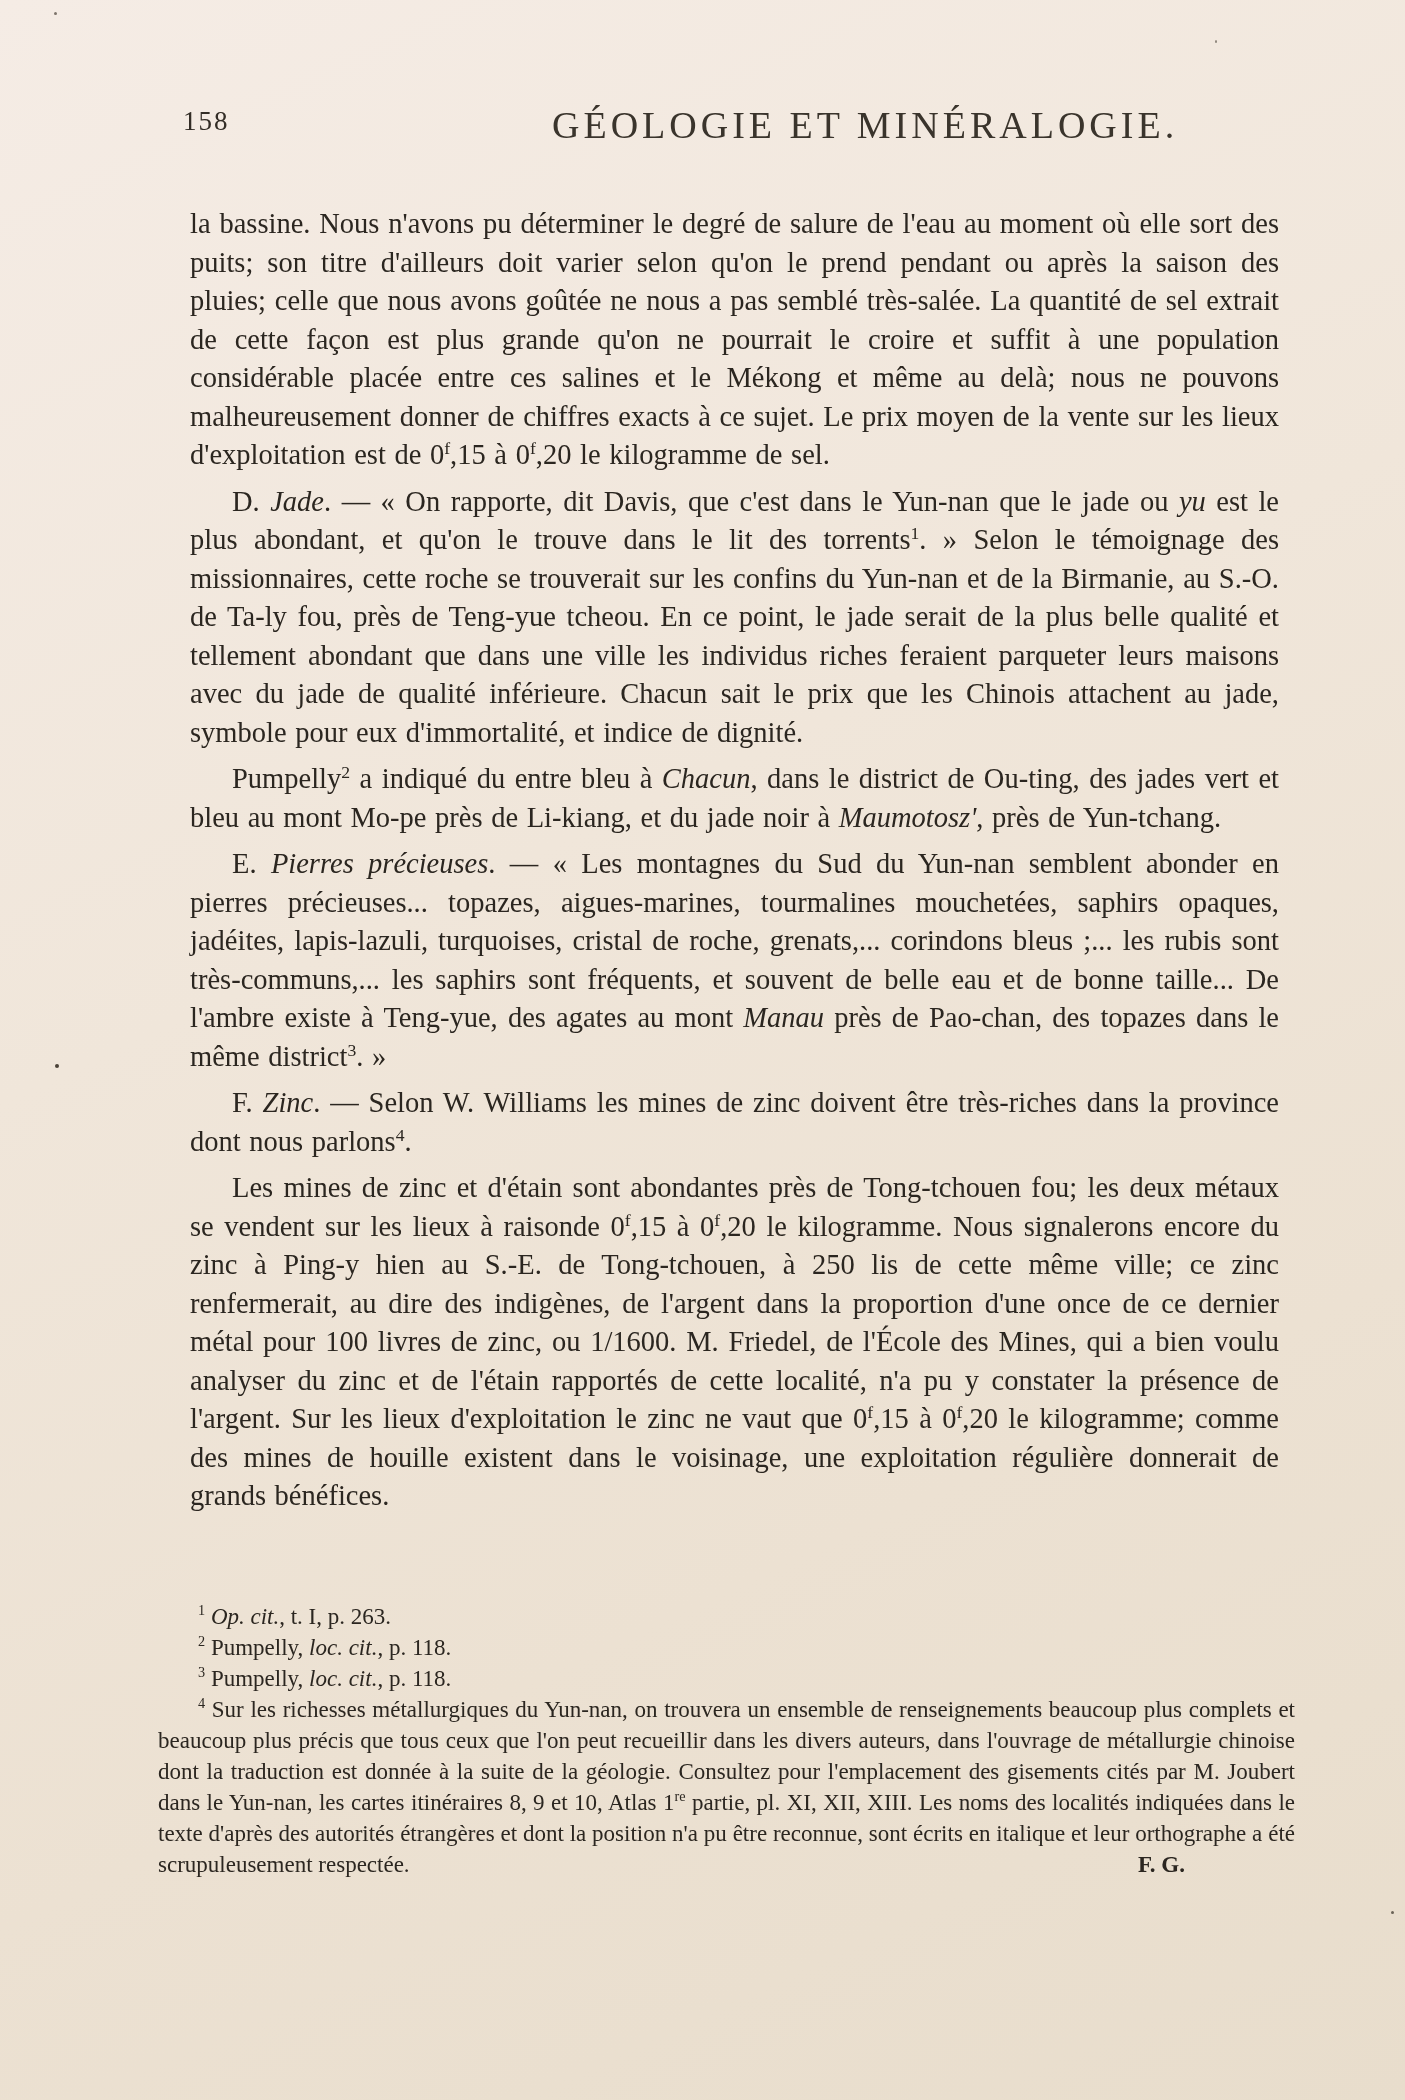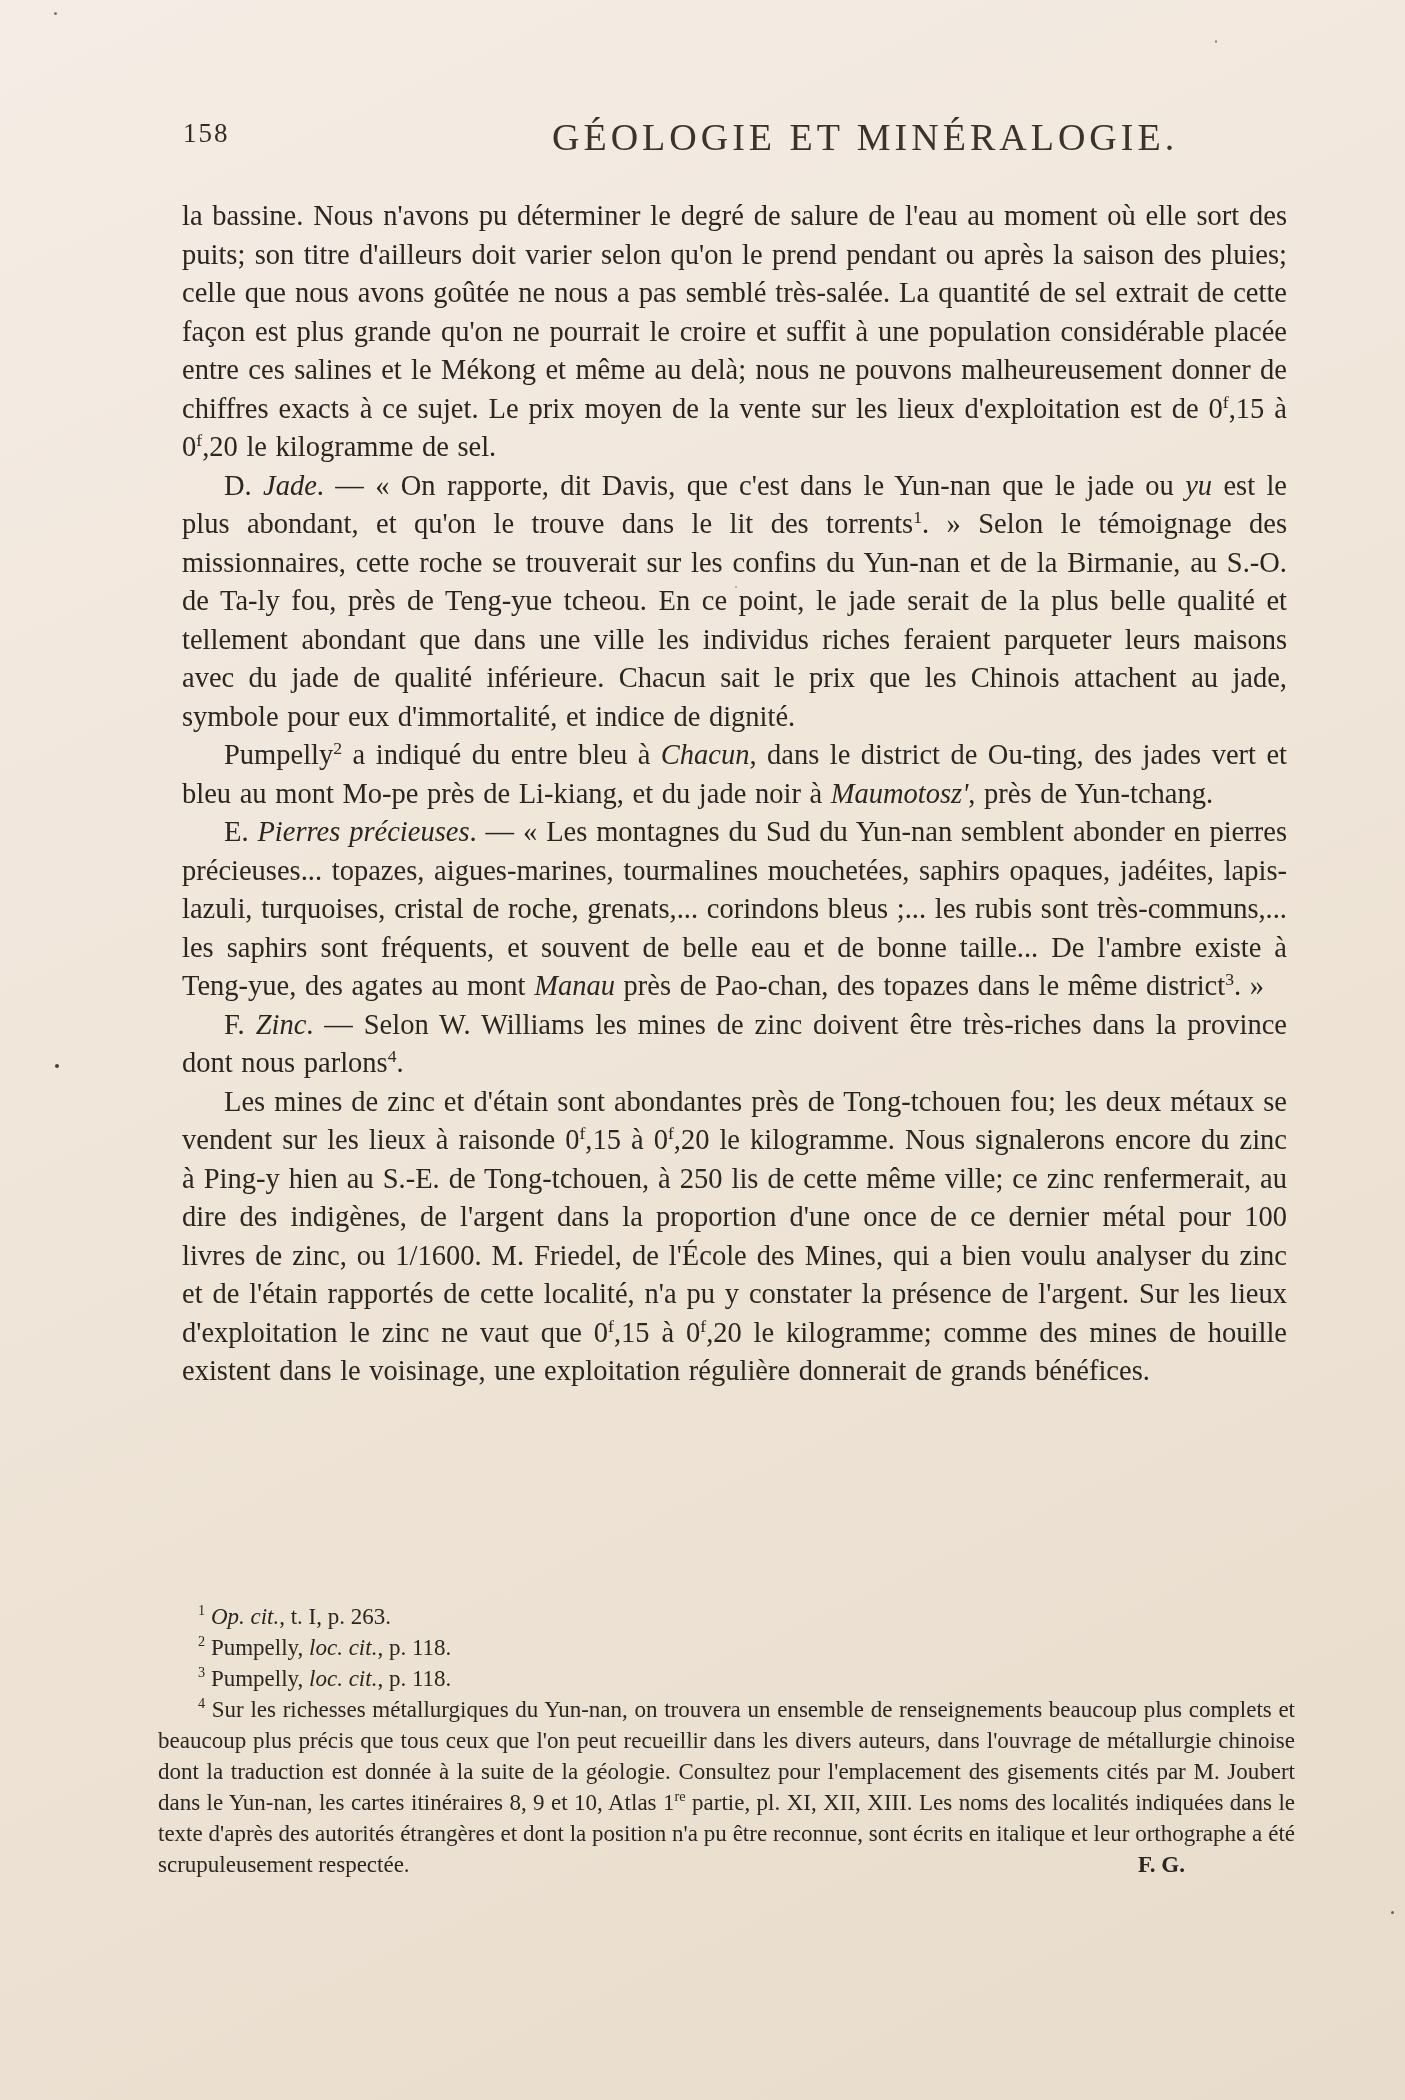--- a/index.html
+++ b/index.html
@@ -4,37 +4,37 @@
 <style>
   html,body{margin:0;padding:0;}
   body{width:1405px;height:2100px;overflow:hidden;}
   .page{
     position:relative;
     width:1405px;height:2100px;
     background:linear-gradient(155deg,#f5ece5 0%,#f0e6da 40%,#ece1d2 70%,#e8ddcc 100%);
     color:#2b2620;
     font-family:"Liberation Serif","DejaVu Serif",serif;
   }
-  .running-head{position:absolute;top:12px;left:0;width:100%;height:160px;}
+  .running-head{position:absolute;top:0;left:0;width:100%;height:160px;}
   .page-number{
     position:absolute;left:183px;top:106px;
     font-size:27px;letter-spacing:2px;color:#332d26;
   }
   .head-title{
     position:absolute;left:552px;top:103px;
     font-size:38px;letter-spacing:4px;color:#3a342c;
     font-weight:normal;
   }
   .body-text{
     position:absolute;left:182px;top:197px;width:1105px;
     font-size:28.5px;line-height:38.5px;
     text-align:justify;
     word-spacing:1.5px;
   }
-  .para{margin:0;}
+  .para{margin:8px;}
   .para.indent{text-indent:42px;}
   .footnotes{
     position:absolute;left:158px;top:1568px;width:1137px;
     font-size:23px;line-height:31px;
     text-align:justify;
     margin-top:33px;
   }
   .footnote{margin:0;text-indent:40px;}
   sup{font-size:0.62em;line-height:0;vertical-align:super;letter-spacing:0;}
   i{font-style:italic;}

